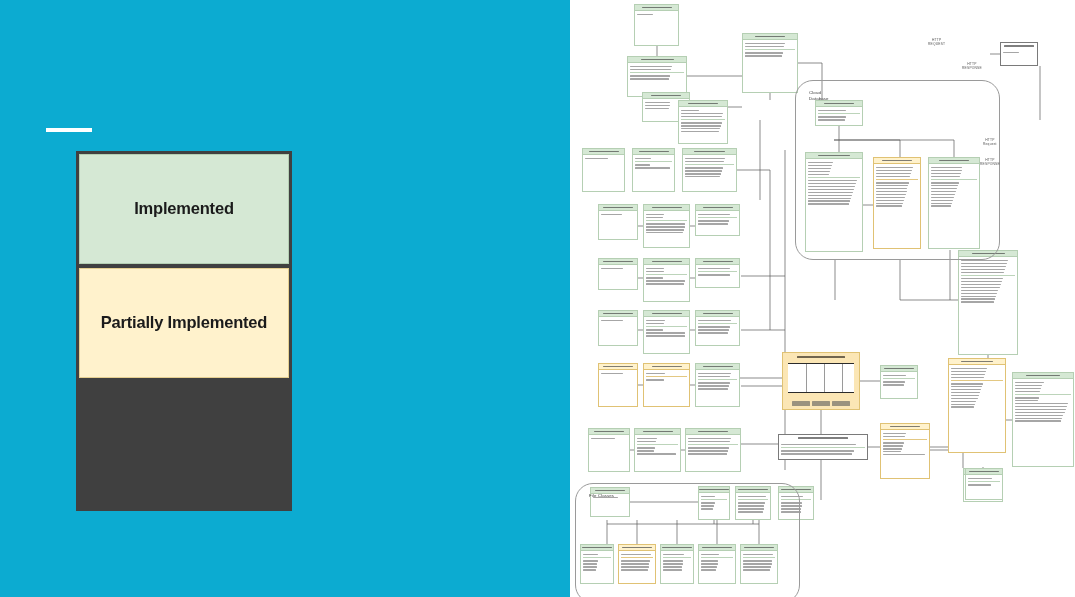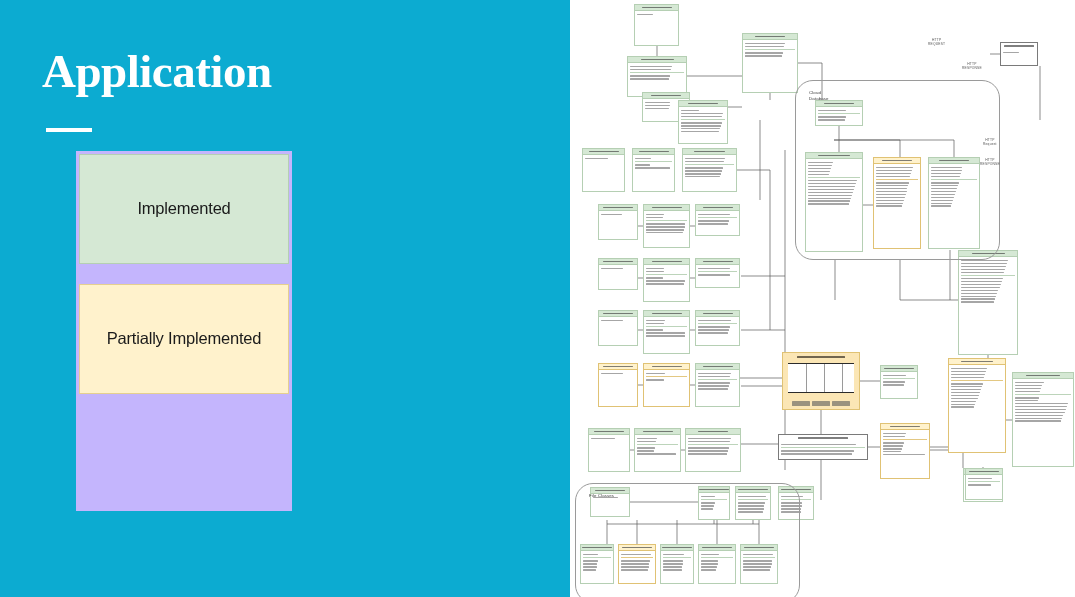--- a/index.html
+++ b/index.html
@@ -34,42 +34,43 @@
     left: 46px; top: 128px;
     width: 46px; height: 4px;
     background: #ffffff;
   }
 
   
   #legend {
     position: absolute;
     left: 76px; top: 151px;
     width: 216px; height: 360px;
-    background: #c4b5fd;
+    background: #404040;
     padding: 3px;
+    font-weight: bold;
   }
   .legend-box {
     width: 100%;
     display: flex;
     align-items: center;
     justify-content: center;
     text-align: center;
     font-size: 16.5px;
     color: #1b1b1b;
     line-height: 1.28;
     letter-spacing: -0.2px;
   }
   .legend-box.implemented {
     height: 110px;
     background: #d5e8d4;
     border: 1px solid #b5cfb3;
   }
   .legend-box.partial {
     height: 110px;
-    margin-top: 20px;
+    margin-top: 4px;
     background: #fff2cc;
     border: 1px solid #e5cf90;
   }
   .legend-box.untouched {
     height: 110px;
     margin-top: 8px;
     background: #ffffff;
     border: 2px solid #666666;
   }
 
@@ -182,21 +183,20 @@
     line-height: 1.35;
     white-space: pre-line;
     letter-spacing: .2px;
   }
 </style>
 </head>
 <body>
 
 <div id="left-panel">
 
-  <div id="page-title">Application</div>
 
   <div id="title-rule"></div>
 
   <div id="legend">
     <div class="legend-box implemented">
       <span>Implemented</span>
     </div>
     <div class="legend-box partial">
       <span>Partially
 Implemented</span>

